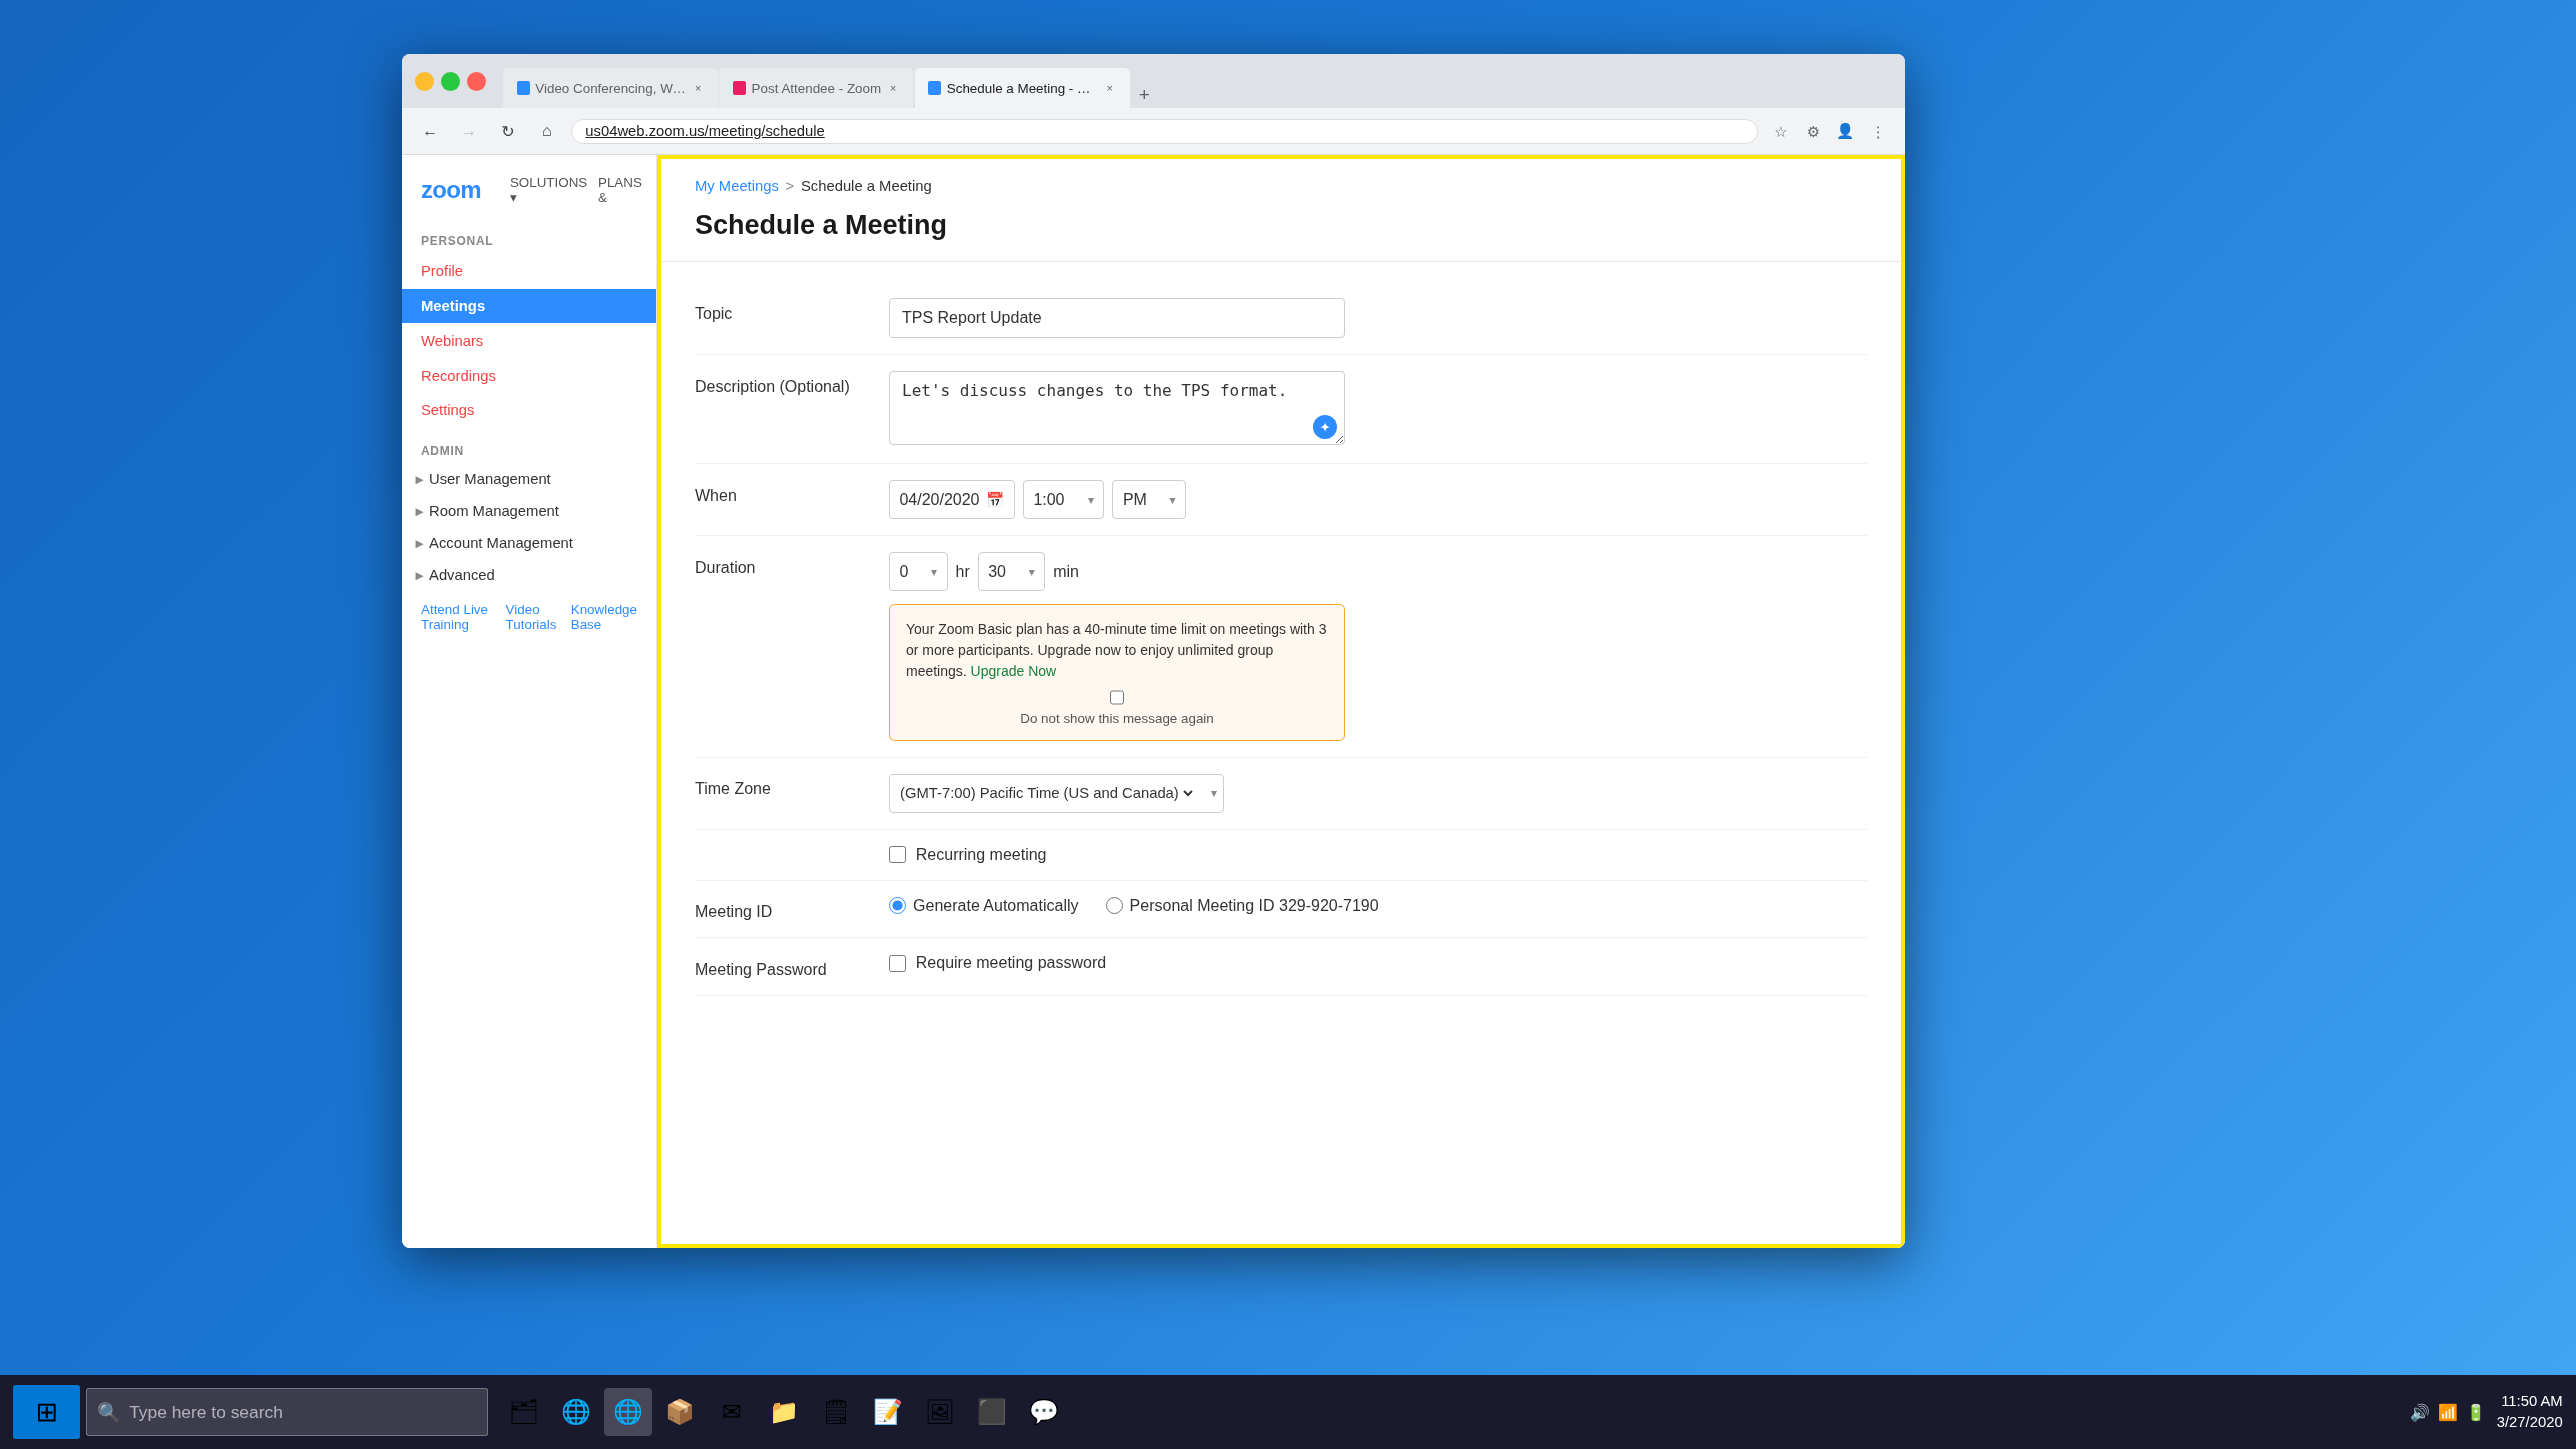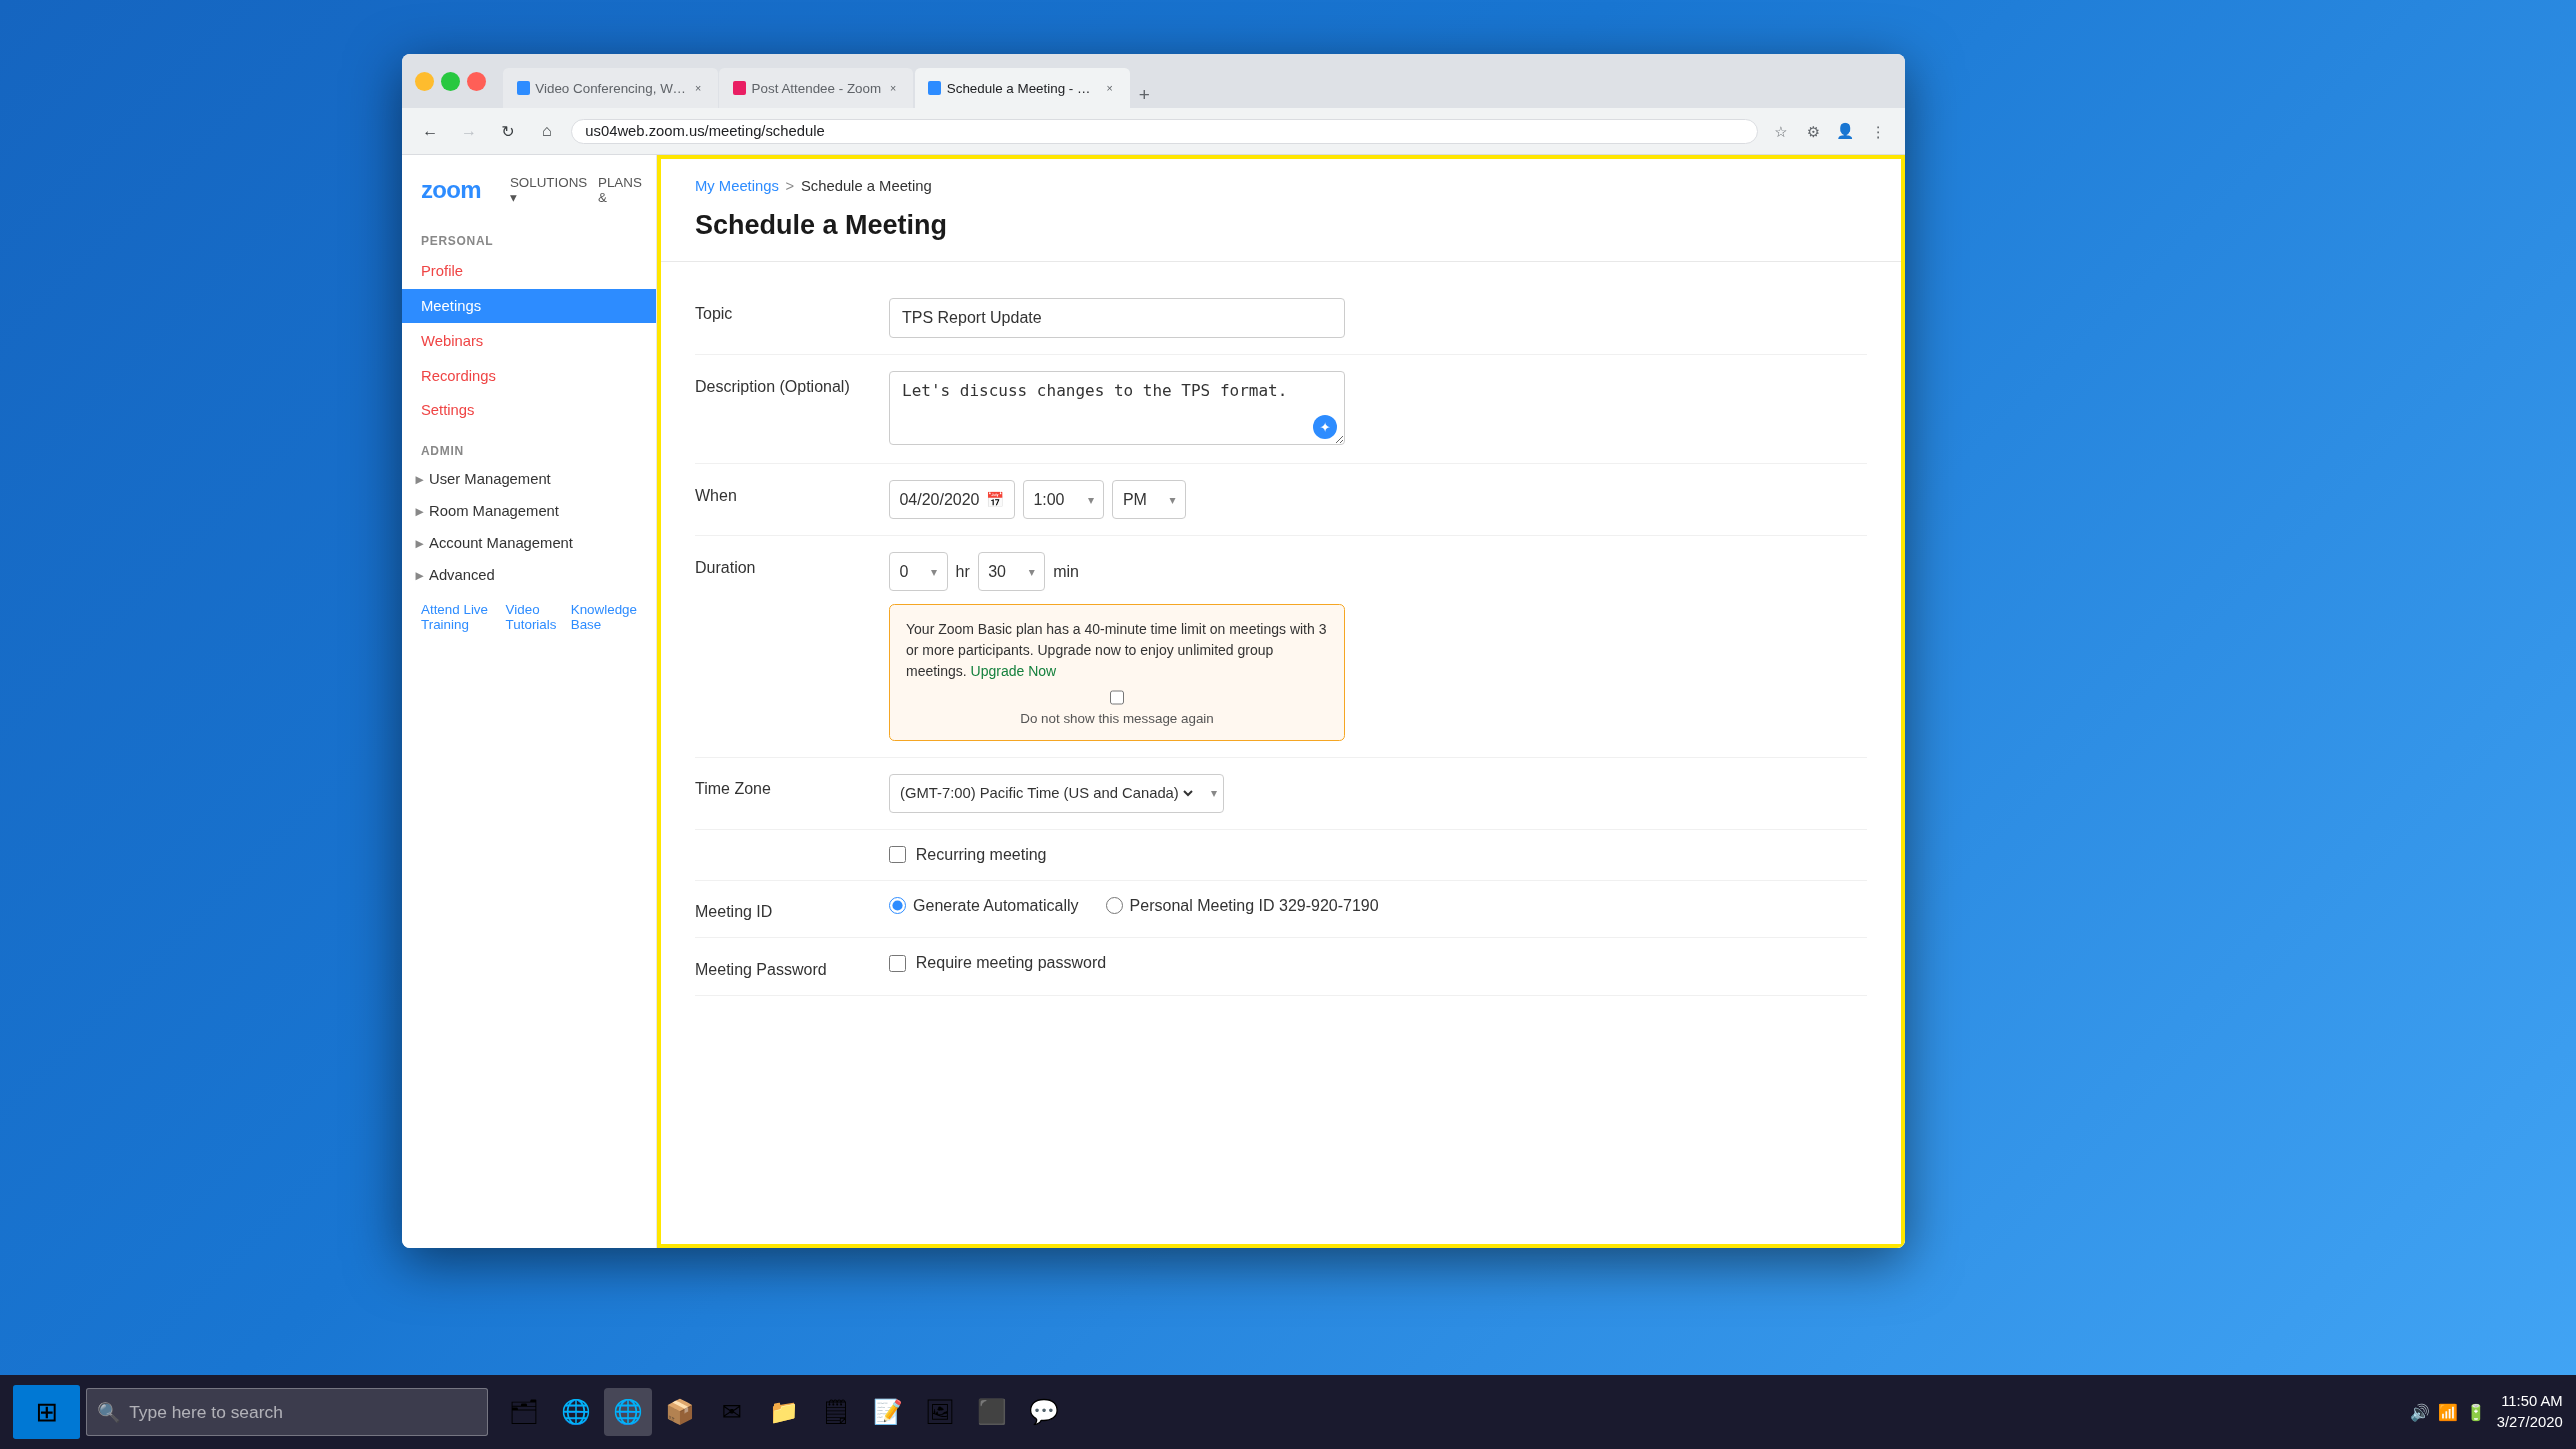--- a/index.html
+++ b/index.html
@@ -151,20 +151,21 @@
       flex: 1;
       height: 25px;
       border: 0.7px solid #dadce0;
       border-radius: 14.8px;
       padding: 0 13.4px;
       font-size: 14.8px;
       background: #fff;
       color: #202124;
       display: flex;
       align-items: center;
+      text-decoration: underline;
     }
     .nav-icons {
       display: flex;
       gap: 5.4px;
     }
     .nav-icon {
       width: 27px;
       height: 27px;
       border-radius: 50%;
       display: flex;
@@ -237,20 +238,21 @@
       font-size: 14.8px;
       color: #ef4444;
       cursor: pointer;
       display: flex;
       align-items: center;
     }
     .sidebar-item.active {
       background: #2d8cff;
       color: #fff;
       border-radius: 0;
+      font-weight: bold;
     }
 
     .sidebar-admin-item {
       padding: 8px 19px 8px 13.4px;
       font-size: 14.8px;
       color: #333;
       cursor: pointer;
       display: flex;
       align-items: center;
       gap: 5.4px;

